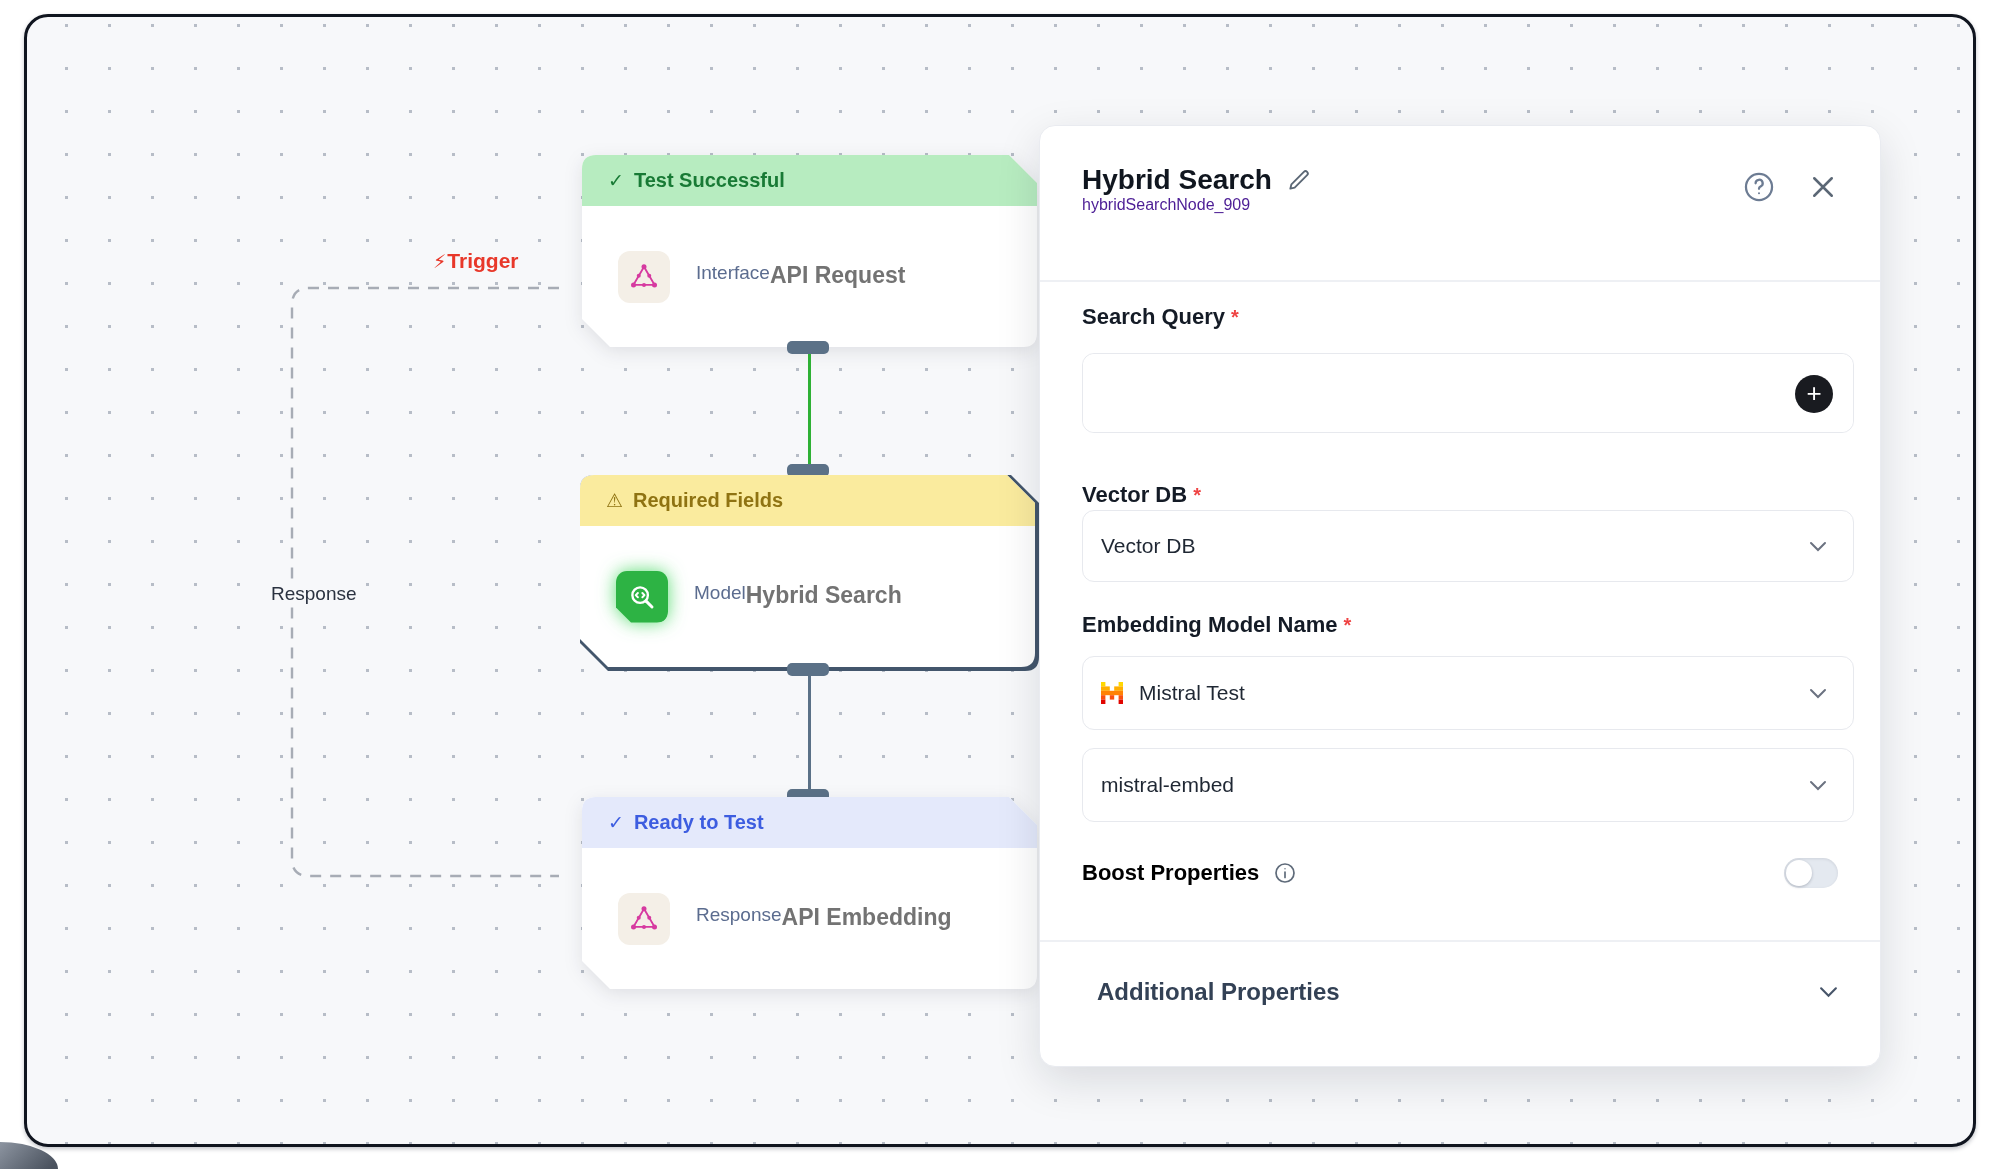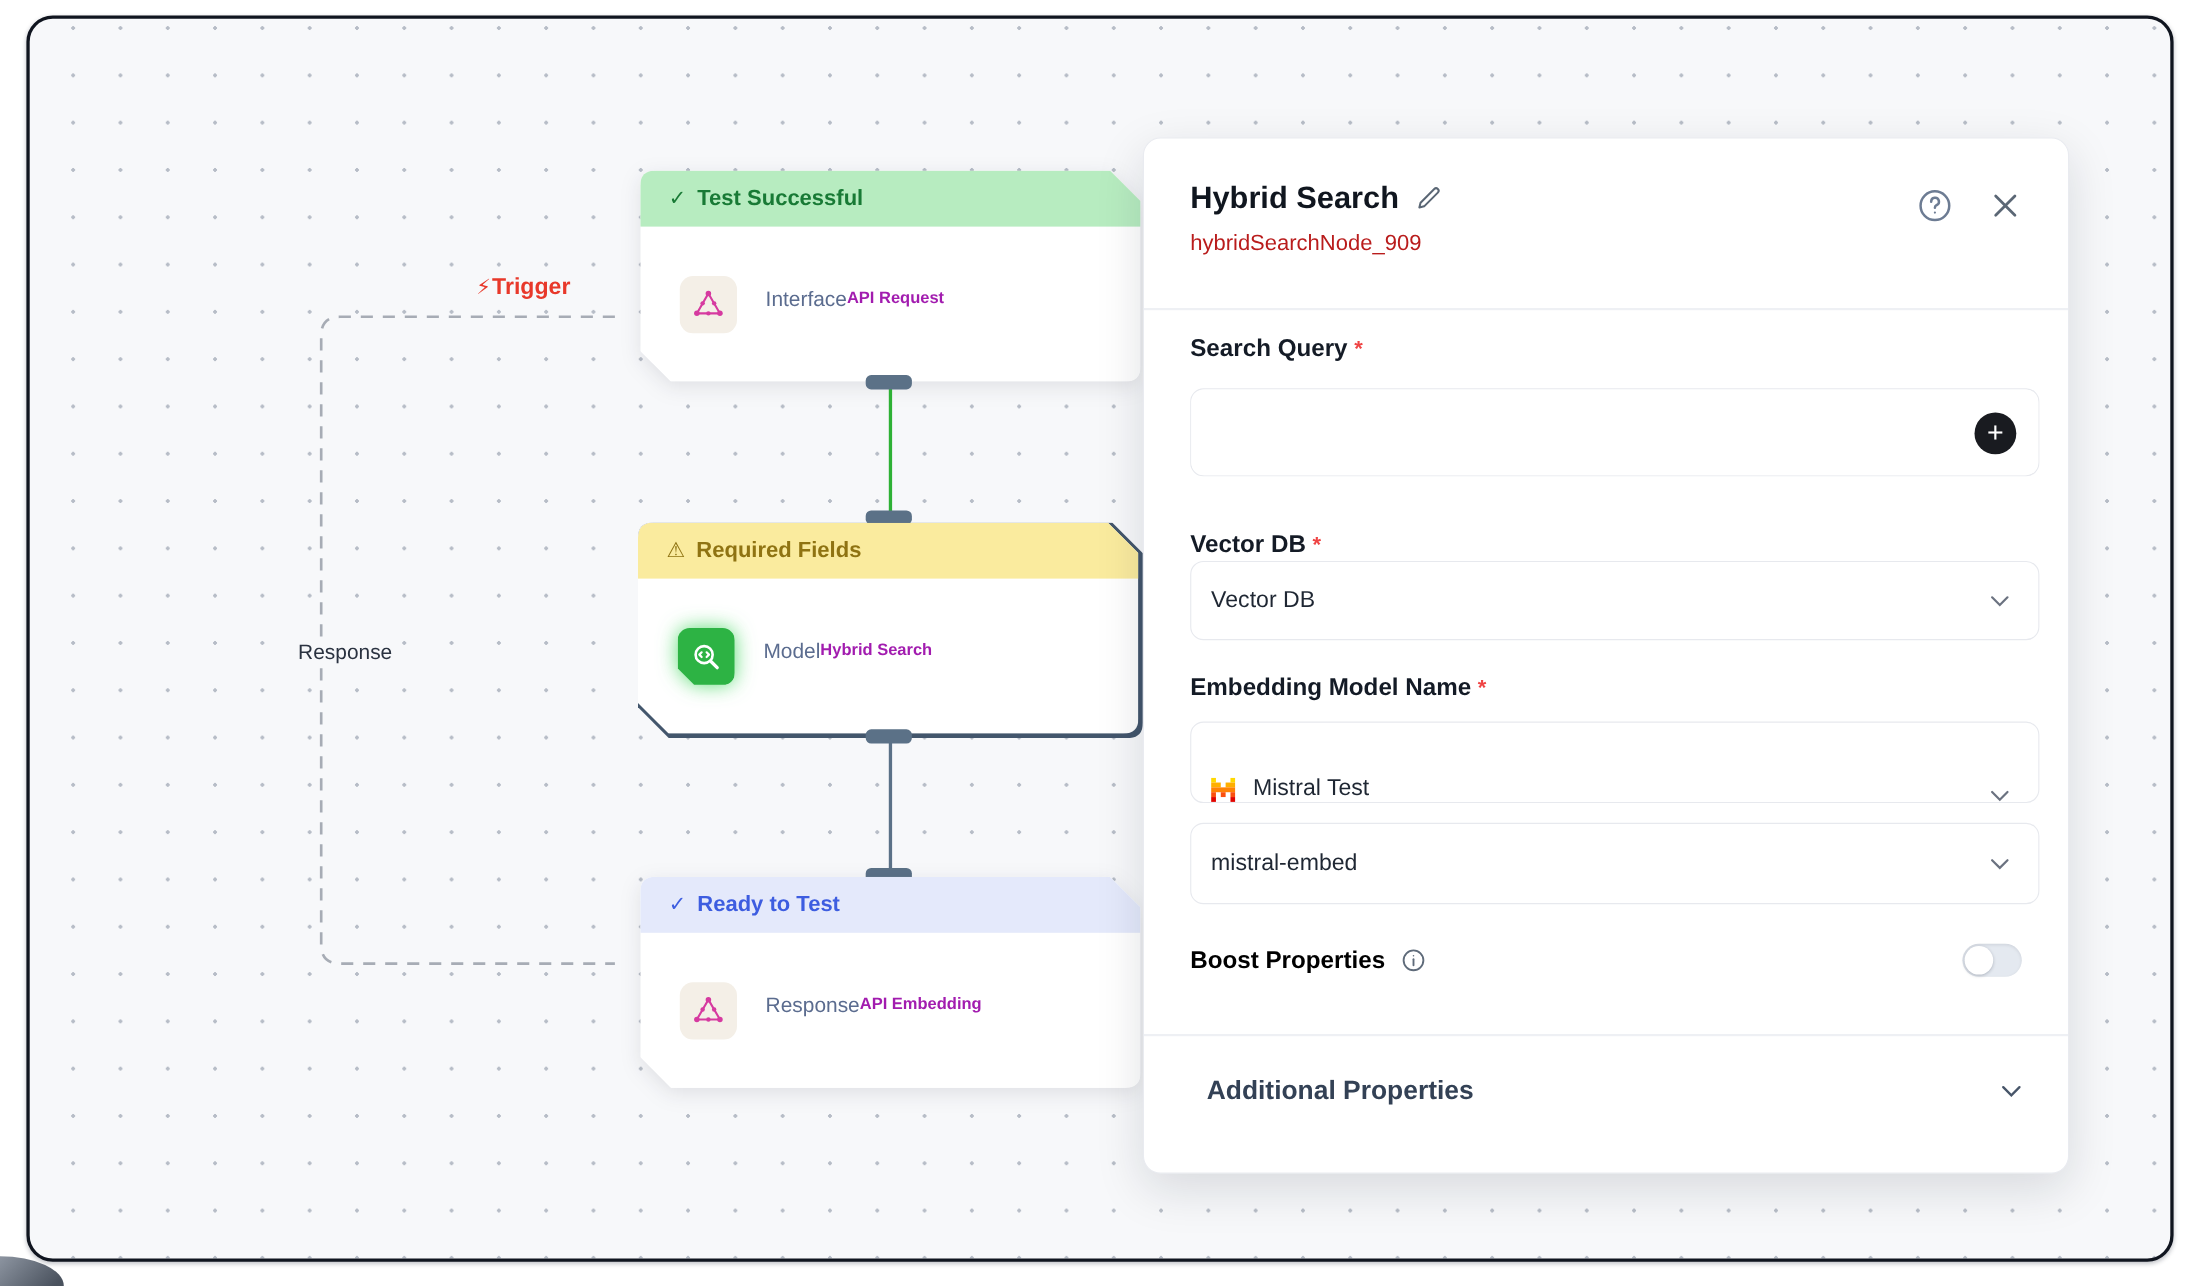--- a/index.html
+++ b/index.html
@@ -44,57 +44,57 @@
   .node-body{ height:141px; display:flex; align-items:center; padding-left:36px; }
   .node-icon-wrap{ width:52px; height:52px; margin-right:26px; flex:none; }
   .icon-beige{ width:52px; height:52px; background:#f4efe7; border-radius:12px;
     display:flex; align-items:center; justify-content:center; }
   .icon-green-wrap{ filter:drop-shadow(0 0 9px rgba(63,214,92,.85)); }
   .icon-green{ width:52px; height:52px; background:#2db344; border-radius:11px;
     display:flex; align-items:center; justify-content:center;
     clip-path:path("M 11 0 L 41 0 Q 52 0 52 11 L 52 41 Q 52 52 41 52 L 15 52 L 0 37 L 0 11 Q 0 0 11 0 Z"); }
   .node-text{ display:flex; flex-direction:row; }
   .node-cat{ font-size:19px; color:#5b6c8f; margin-bottom:7px; }
-  .node-title{ font-size:15px; font-weight:700; color:#a21caf; }
+  .node-title{ font-size:23px; font-weight:700; color:#737373; }
 
   
   .pill{ position:absolute; width:42px; height:13px; border-radius:5px; background:#5b7187; }
   .vline{ position:absolute; }
   .vline.green{ width:3px; background:#2eb135; left:781px; }
   .vline.gray{ width:3px; background:#5b7187; left:781px; }
 
   
   .panel{ position:absolute; left:1012px; top:108px; width:842px; height:942px;
     background:#ffffff; border:1px solid #e9ebf0; border-radius:16px;
     box-shadow:0 14px 44px rgba(15,23,42,.13); }
   .panel-head{ position:relative; padding:38px 42px 0 42px; }
   .panel-title-row{ display:flex; align-items:center; }
   .panel-title{ font-size:28px; font-weight:700; color:#10161f; }
   .pencil-btn{ margin-left:14px; cursor:pointer; display:flex; }
-  .panel-sub{ margin-top:14px; font-size:20px; color:#b91c1c; }
+  .panel-sub{ font-size:16px; color:#4c1d95; }
   .head-actions{ position:absolute; right:42px; top:44px; display:flex; align-items:center; gap:32px; }
   .icon-btn{ cursor:pointer; display:flex; align-items:center; justify-content:center; }
   .panel-divider{ position:absolute; left:0; right:0; height:1.5px; background:#eef0f4; }
   .d1{ top:154px; } .d2{ top:814px; }
 
   .p-label{ position:absolute; left:42px; font-size:22px; font-weight:700; color:#141b26;text-align:center; }
   .req{ color:#ef4444; font-weight:700; margin-left:6px; font-size:20px; }
   .p-box{ position:absolute; left:42px; width:772px; background:#fff;
     border:1.5px solid #e7e9ee; border-radius:12px; }
   .query-box{ top:227px; height:80px; }
   .query-box textarea{ width:100%; height:100%; border:none; outline:none; resize:none;
     border-radius:12px; font-size:20px; padding:14px 64px 14px 18px; font-family:inherit; }
   .add-btn{ position:absolute; right:20px; top:21px; width:38px; height:38px; border-radius:50%;
     background:#191b20; color:#ffffff; display:flex; align-items:center; justify-content:center;
     font-size:26px; font-weight:400; cursor:pointer; line-height:1; padding-bottom:2px; }
   .select{ display:flex; align-items:center; padding:0 26px 0 18px; cursor:pointer; }
   .select .val{ font-size:21px; color:#1f2733; }
   .select .chev{ margin-left:auto; display:flex; }
   .sel-vdb{ top:384px; height:72px; }
-  .sel-model{ top:530px; height:74px;align-items:flex-end; }
+  .sel-model{ top:530px; height:74px; }
   .sel-embed{ top:622px; height:74px; }
   .mistral{ margin-right:16px; display:flex; }
   .lab-q{ top:178px; } .lab-v{ top:356px; } .lab-e{ top:486px; }
   .boost-row{ position:absolute; left:42px; right:42px; top:732px; display:flex; align-items:center; }
   .boost-label{ font-size:22px; font-weight:700; color:#000000; margin-right:14px; }
   .toggle{ margin-left:auto; width:54px; height:30px; border-radius:15px; background:#e4e9f0;
     box-shadow:inset 0 1px 3px rgba(15,23,42,.10); position:relative; cursor:pointer; }
   .toggle .knob{ position:absolute; left:2px; top:2px; width:26px; height:26px; border-radius:50%;
     background:#ffffff; box-shadow:0 1px 3px rgba(15,23,42,.25); }
   .add-props{ position:absolute; left:42px; right:42px; top:836px; height:60px;

